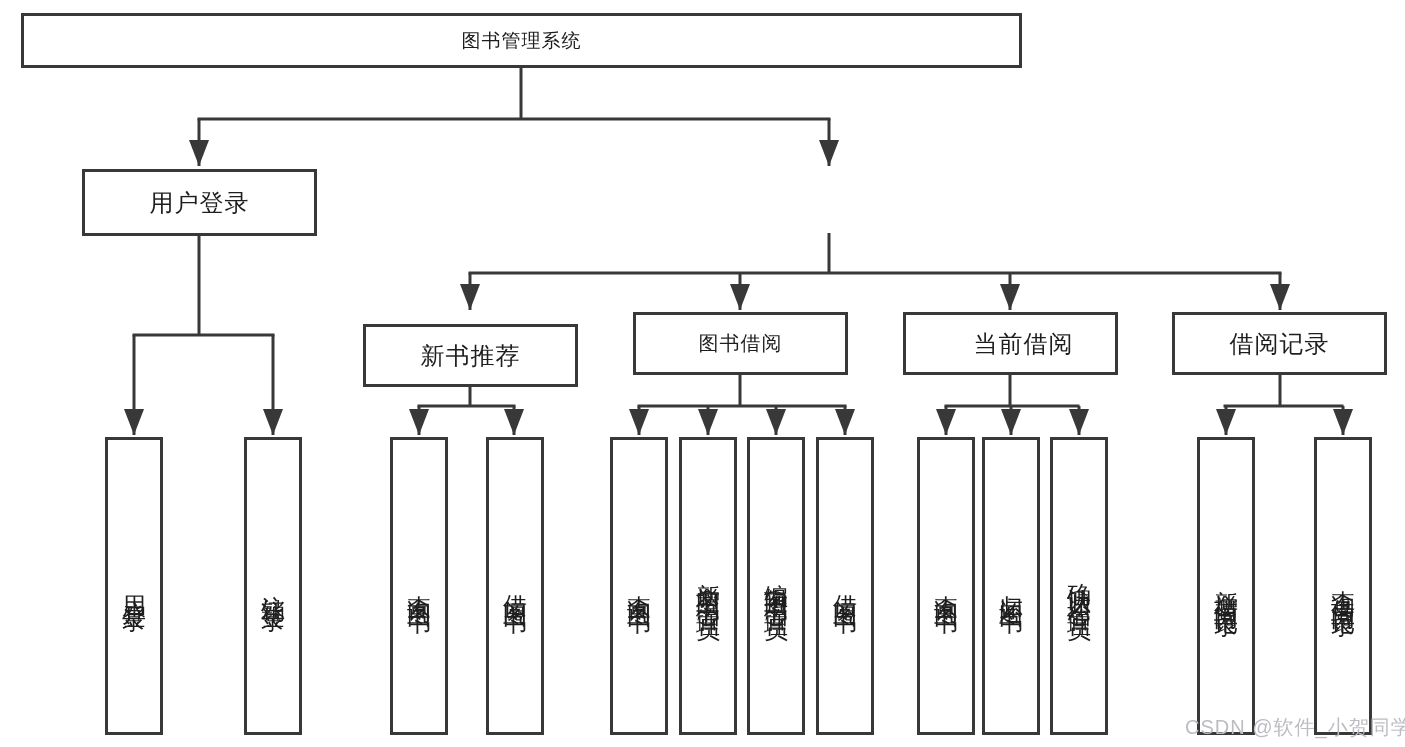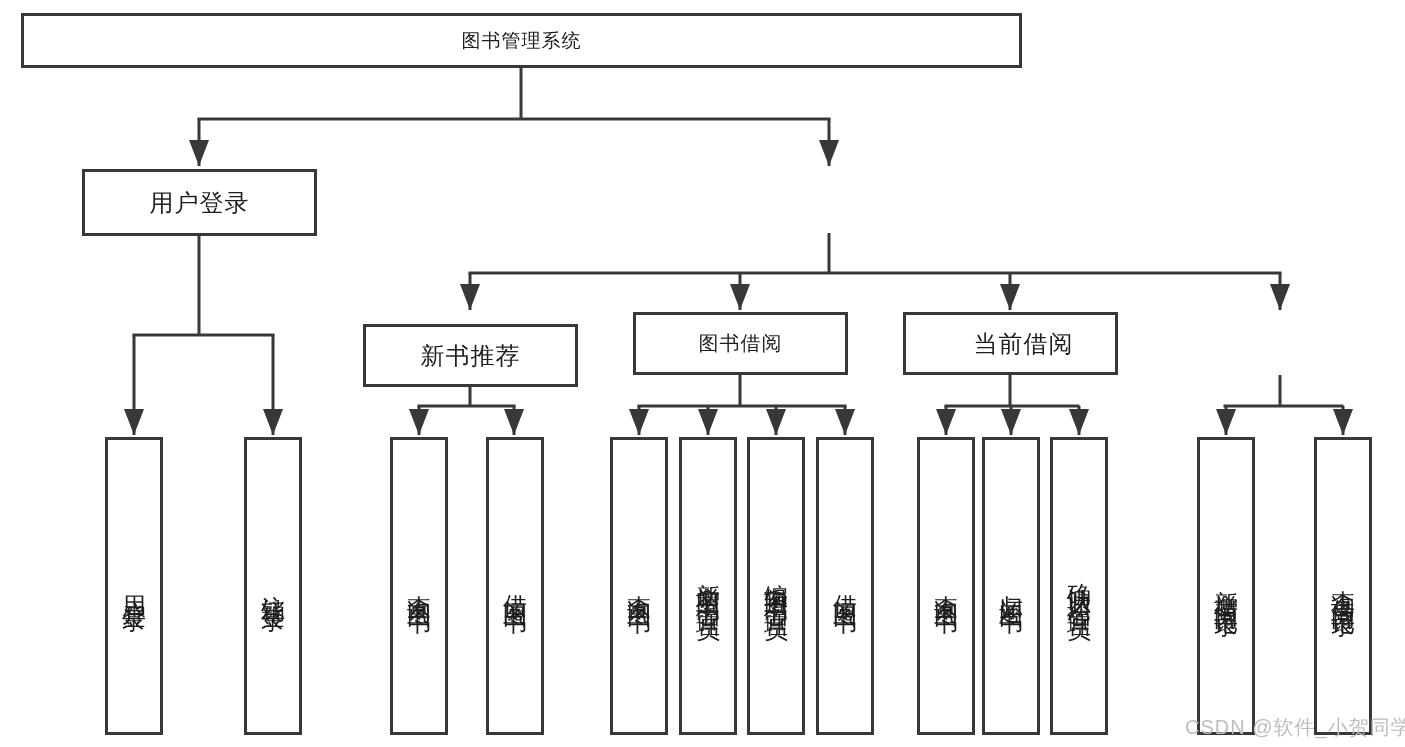--- a/index.html
+++ b/index.html
@@ -96,20 +96,21 @@
     </g>
   </svg>
 
   <div class="box n-root">图书管理系统</div>
 
   <div class="box n-b0">用户登录</div>
 
   <div class="box n-s0">新书推荐</div>
   <div class="box n-s1">图书借阅</div>
   <div class="box n-s2">当前借阅</div>
+  <div class="box n-s3">借阅记录</div>
 
   <div class="box leaf l0">
     <span class="v">用户登录</span>
   </div>
   <div class="box leaf l1">
     <span class="v">注销登录</span>
   </div>
 
   <div class="box leaf l2">
     <span class="v">查询图书</span>

